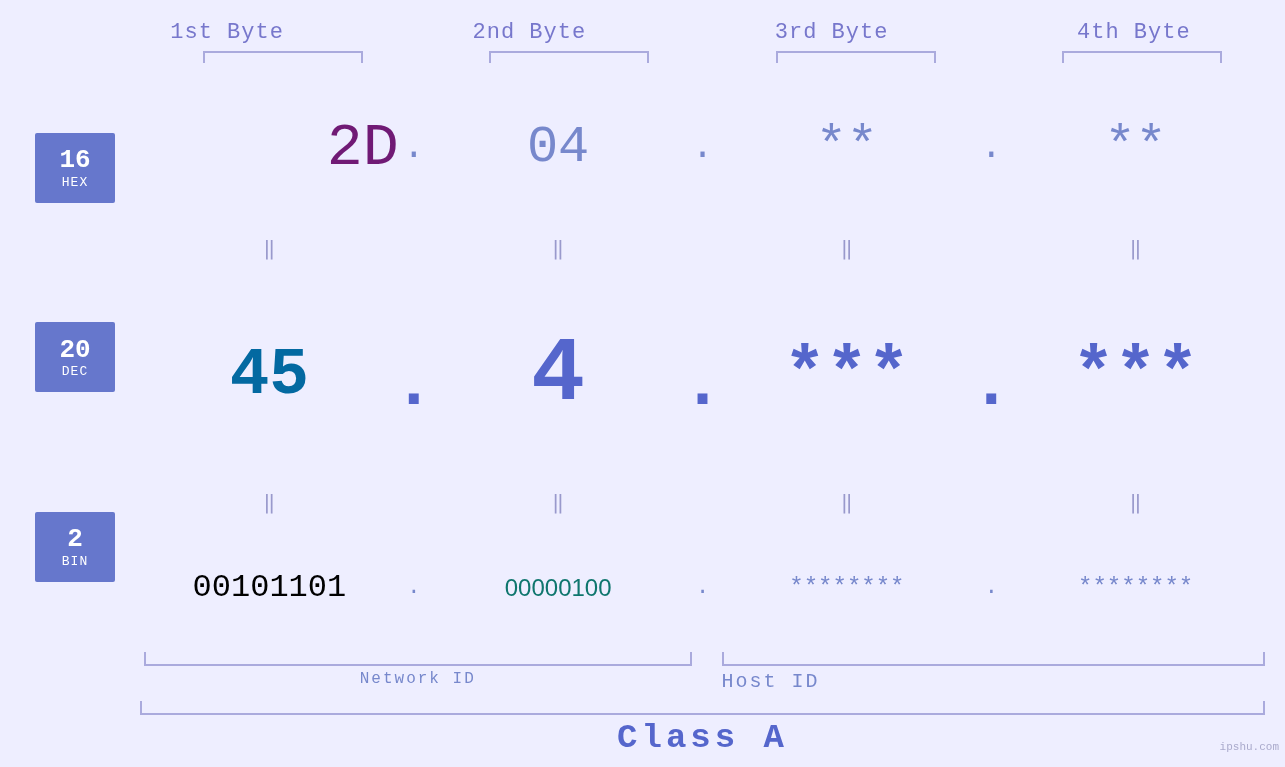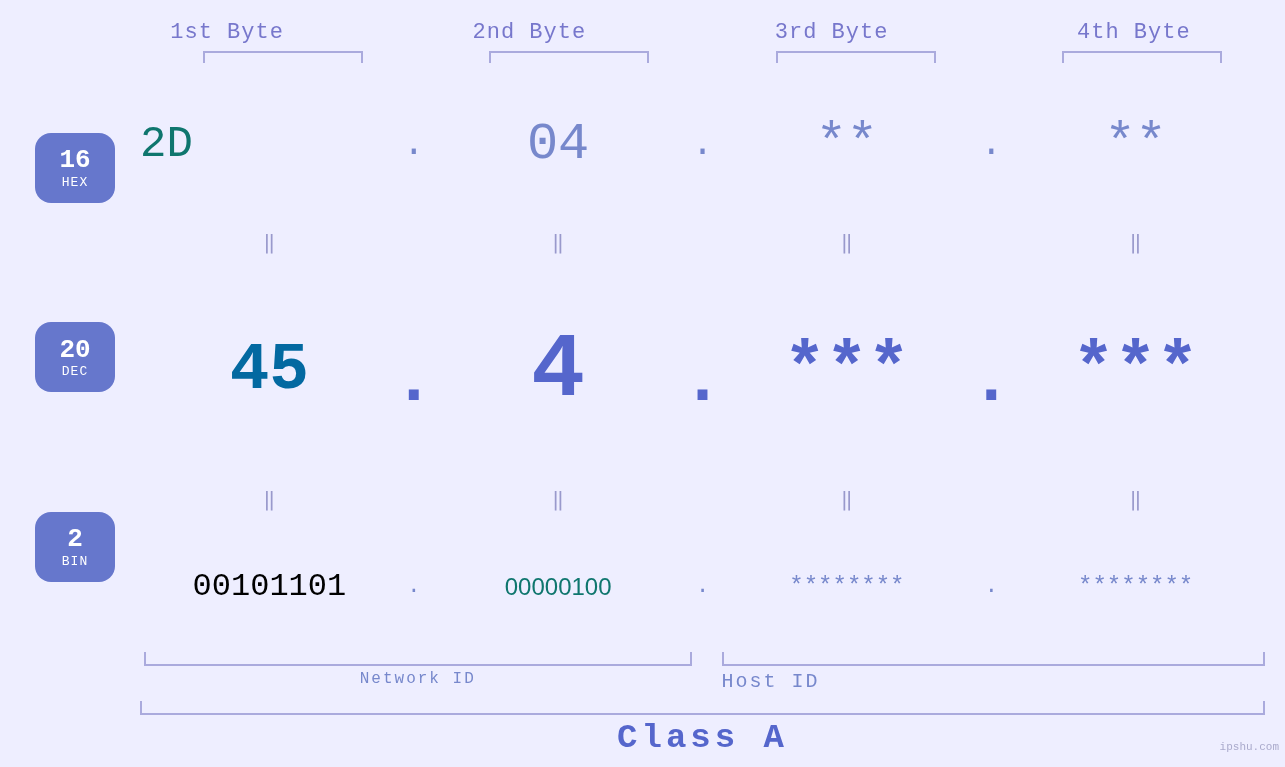--- a/index.html
+++ b/index.html
@@ -75,21 +75,21 @@
       display: flex;
       flex-direction: column;
       justify-content: space-around;
       align-items: center;
       padding: 10px 0;
     }
 
     .base-badge {
       background: #6677cc;
       color: white;
-      border-radius: 16px;
+      border-radius: 2px;
       width: 80px;
       height: 70px;
       display: flex;
       flex-direction: column;
       align-items: center;
       justify-content: center;
     }
 
     .base-number {
       font-size: 26px;
@@ -181,21 +181,21 @@
       </div>
       <div class="base-badge">
         <span class="base-number">2</span>
         <span class="base-label">BIN</span>
       </div>
     </div>
 
     <div class="rows-wrapper" style="padding: 15px 20px 10px 0;">
 
       <div class="grid-row hex-row" style="margin-top:10px;">
-        <div style="text-align:left; font-size:44px; color:#0f766e; font-family:'Courier New',monospace;">2D</div>
+        <div style="text-align:right; font-size:60px; color:#701a75; font-family:'Courier New',monospace;">2D</div>
         <div class="grid-sep" style="font-size:36px;">.</div>
         <div style="text-align:center; font-size:52px; color:#7788cc; font-family:'Courier New',monospace;">04</div>
         <div class="grid-sep" style="font-size:36px;">.</div>
         <div style="text-align:center; font-size:52px; color:#7788cc; font-family:'Courier New',monospace;">**</div>
         <div class="grid-sep" style="font-size:36px;">.</div>
         <div style="text-align:center; font-size:52px; color:#7788cc; font-family:'Courier New',monospace;">**</div>
       </div>
 
       <div class="eq-row">
         <div class="eq-cell">‖</div>

